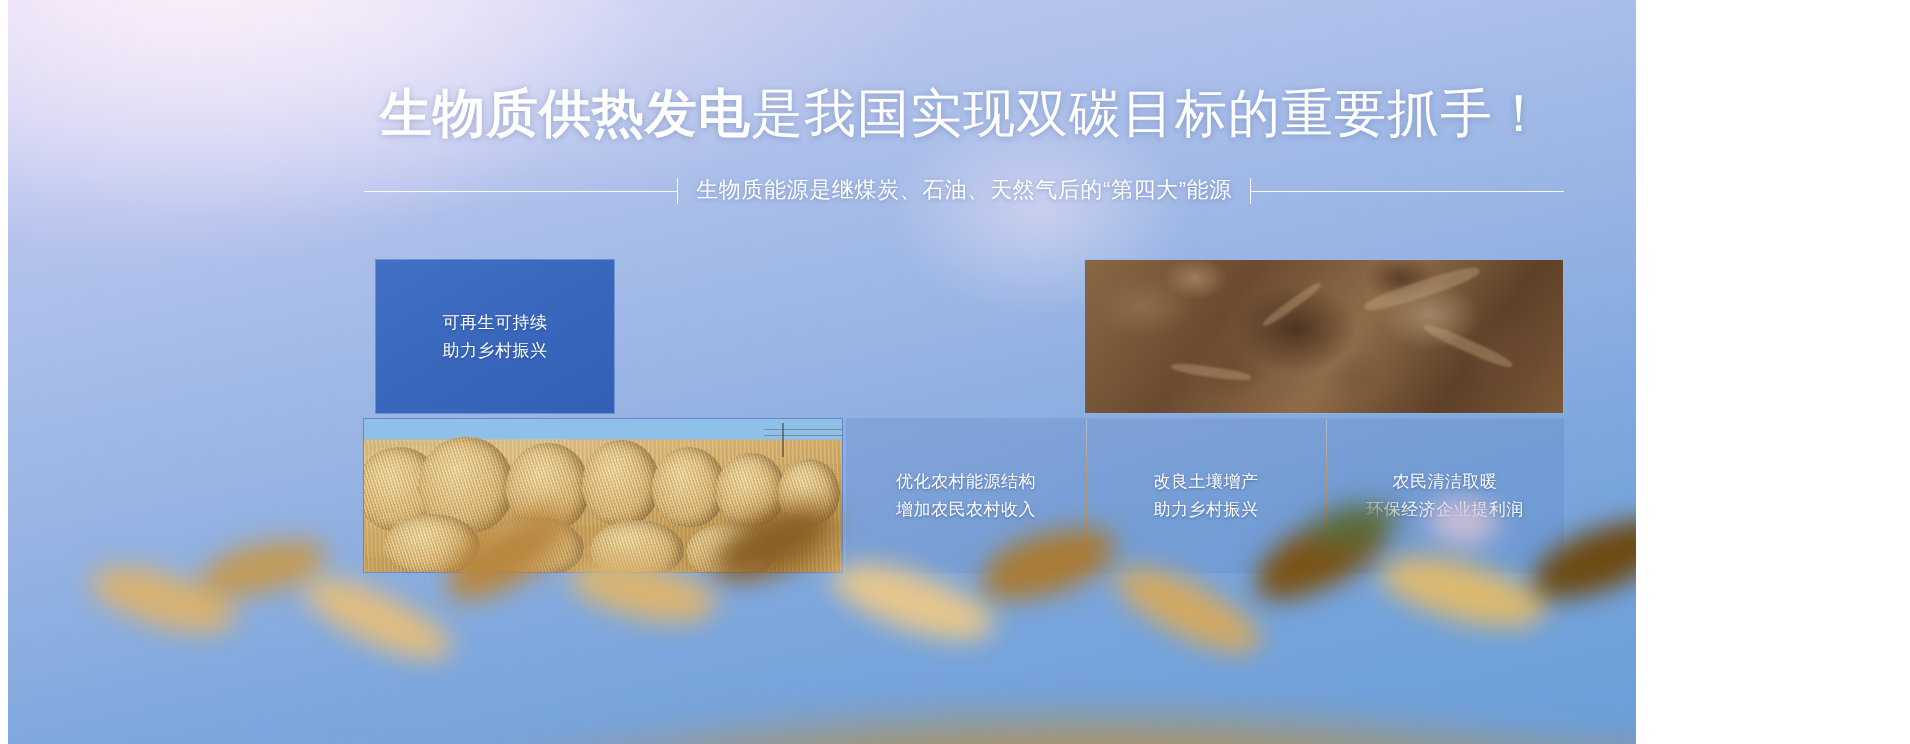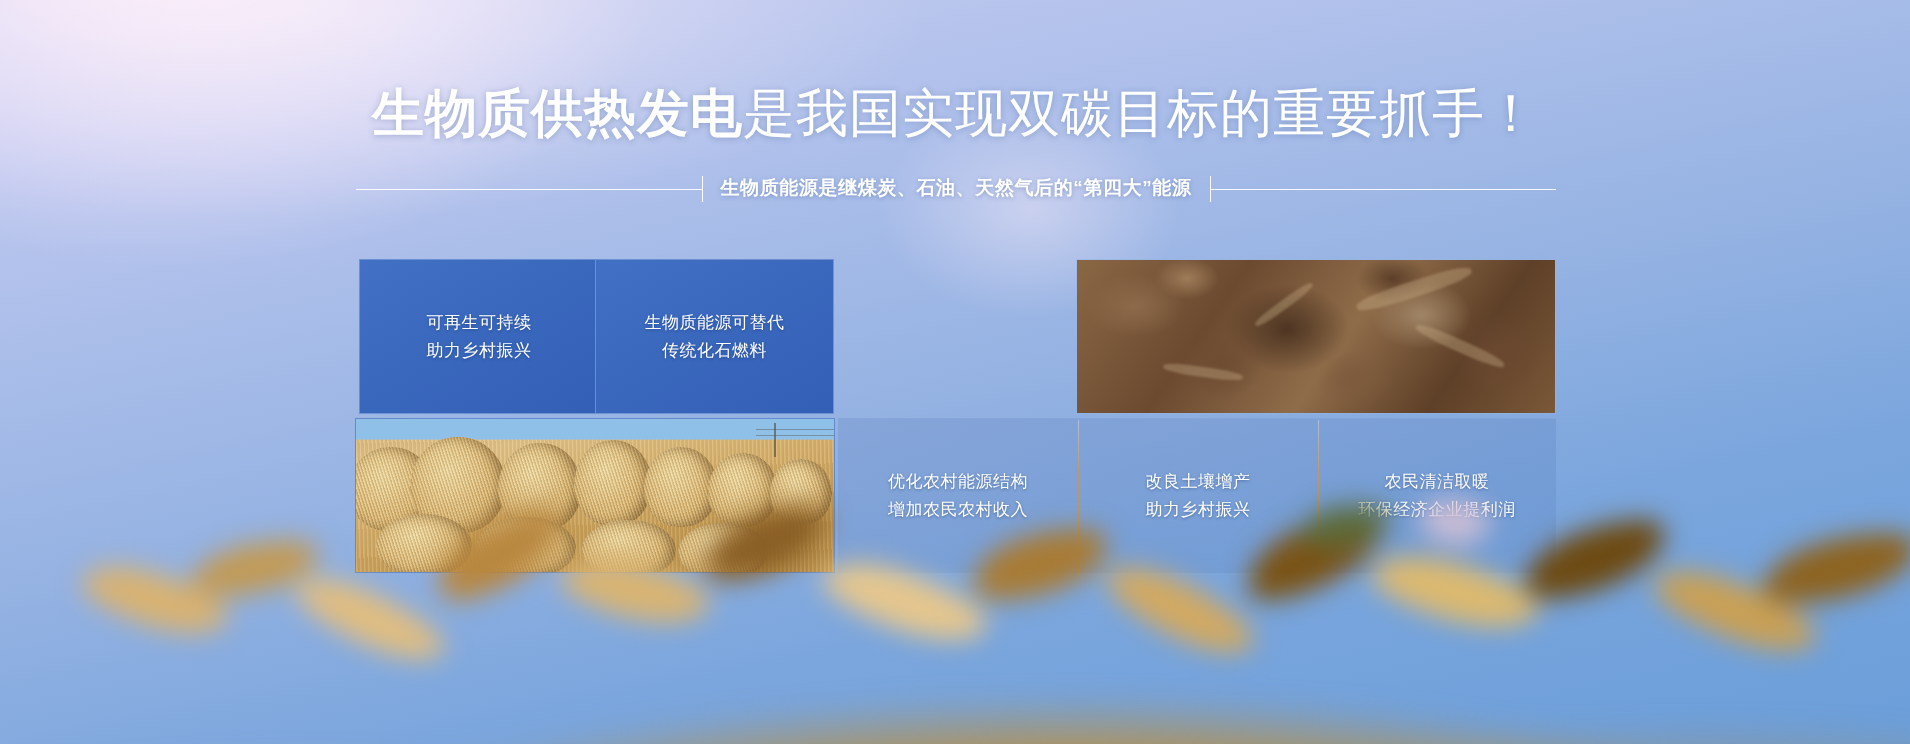--- a/index.html
+++ b/index.html
@@ -4,25 +4,26 @@
 <style>
   * { box-sizing: border-box; margin: 0; padding: 0; }
   html, body {
     width: 1910px; height: 744px;
     overflow: hidden;
     font-family: "Liberation Sans", "DejaVu Sans", sans-serif;
   }
 
   #banner {
     position: relative;
-    width: 1910px; height: 744px;
+    width: 1628px; height: 744px;
     overflow: hidden;
     background:
       radial-gradient(ellipse 640px 420px at 170px -60px, rgba(255,236,246,0.95) 0%, rgba(236,226,250,0.55) 45%, rgba(255,255,255,0) 78%),
       linear-gradient(168deg, #c9cdf0 0%, #bcc7ee 14%, #a9bde9 32%, #94b2e2 52%, #7ba6dd 72%, #6b9ed9 100%);
+    margin-left: 8px;
   }
 
   
   .sky-glow-a {
     position: absolute; left: 0; top: 0; width: 1910px; height: 420px;
     background: radial-gradient(ellipse 900px 300px at 300px 10px, rgba(255,245,252,0.55) 0%, rgba(255,255,255,0) 70%);
     pointer-events: none;
   }
   .sky-glow-b {
     position: absolute; left: 820px; top: 60px; width: 420px; height: 300px;
@@ -69,21 +70,21 @@
   .rule {
     height: 1px; background: rgba(255,255,255,0.92); flex: 1 1 auto;
   }
   .tick {
     width: 1px; height: 26px; background: rgba(255,255,255,0.92);
     margin: 0 0px;
   }
   .subtitle-text {
     flex: 0 0 auto;
     padding: 0 18px;
-    font-size: 19px; font-weight: 700; color: #ffffff;
+    font-size: 22px; font-weight: 400; color: #ffffff;
     letter-spacing: 0.6px;
     white-space: nowrap;
     transform: translateY(-1px);
     text-shadow: 0 1px 4px rgba(40,70,130,0.35);
   }
 
   
   .grid {
     position: absolute; left: 355px; top: 259px;
     width: 1201px; height: 314px;
@@ -101,21 +102,21 @@
     background: linear-gradient(150deg, #4170c4 0%, #3a68bd 45%, #3360b6 100%);
     border: 1px solid rgba(150,180,230,0.55);
   }
   .cell-txt {
     font-size: 17px; line-height: 1.62; color: #ffffff; font-weight: 400;
     letter-spacing: 0.5px;
     text-shadow: 0 1px 3px rgba(20,45,95,0.45);
   }
 
   
-  .t1 { left: 4px;   width: 240px; }
+  .t1 { left: 12px;   width: 240px; }
   .t2 { left: 240px; width: 239px; }
   .t3 { left: 479px; width: 239px; }
   .t-img {
     left: 721px; width: 480px; top: 0; height: 155px;
     border: 1px solid rgba(150,180,230,0.55);
     overflow: hidden;
   }
 
   
   .b-img {
@@ -207,26 +208,20 @@
 
     <div class="row row-top">
 
       <div class="cell cell-blue t1">
         <div class="cell-txt">
           <div>可再生可持续</div>
           <div>助力乡村振兴</div>
         </div>
       </div>
 
-      <div class="cell cell-blue t2">
-        <div class="cell-txt">
-          <div>生物质能源可替代</div>
-          <div>传统化石燃料</div>
-        </div>
-      </div>
 
 
       <div class="cell t-img">
         <div class="woodchips">
           <div class="streak" style="left:58%;top:14%;width:120px;height:16px;"></div>
           <div class="streak" style="left:70%;top:52%;width:96px;height:12px;transform:rotate(24deg);"></div>
           <div class="streak" style="left:18%;top:70%;width:80px;height:10px;transform:rotate(8deg);"></div>
           <div class="streak" style="left:36%;top:26%;width:70px;height:9px;transform:rotate(-36deg);"></div>
         </div>
       </div>

